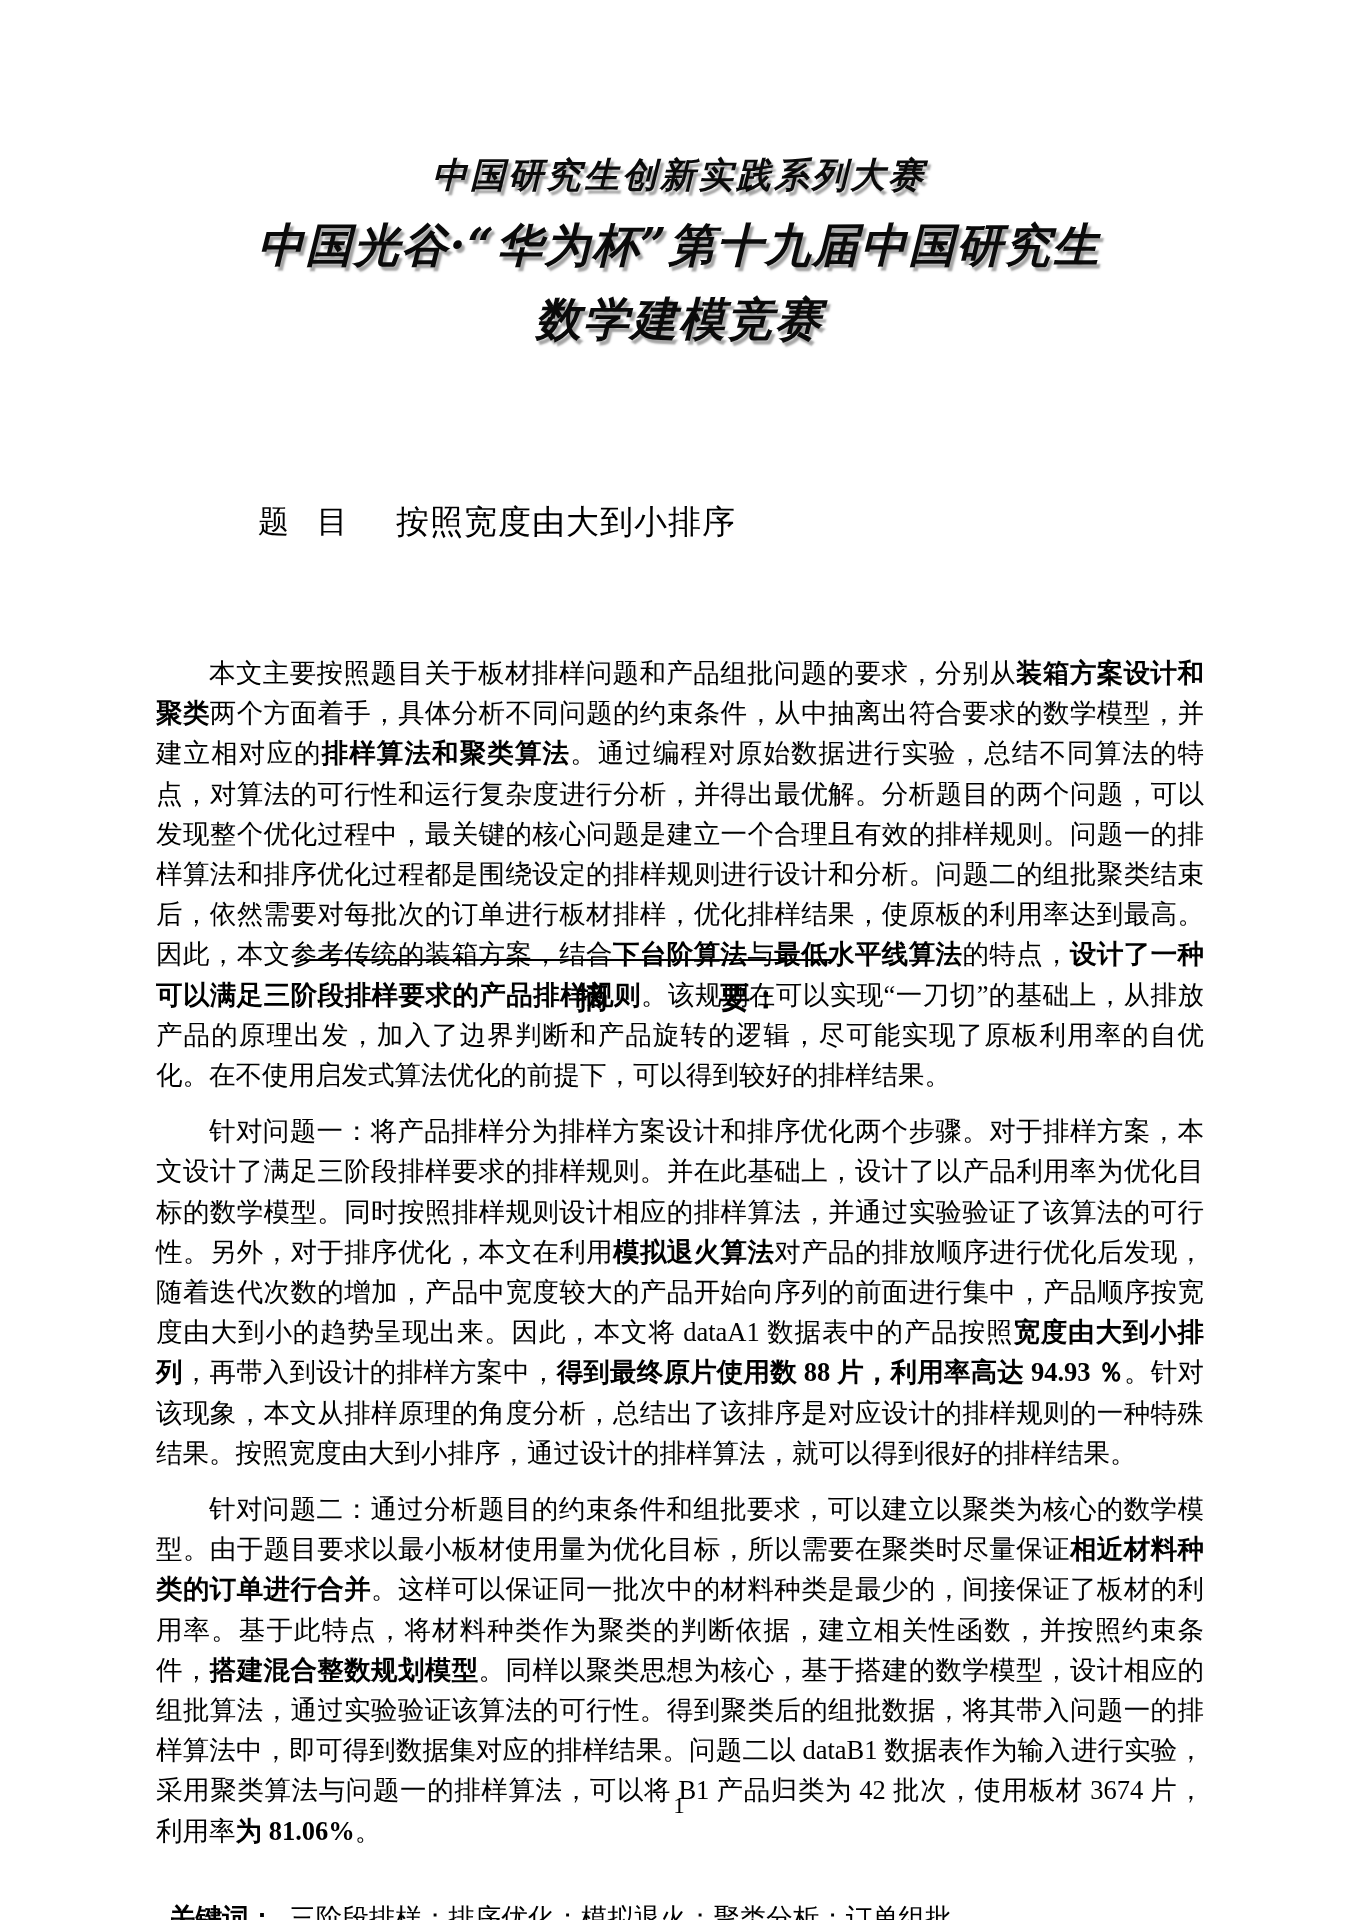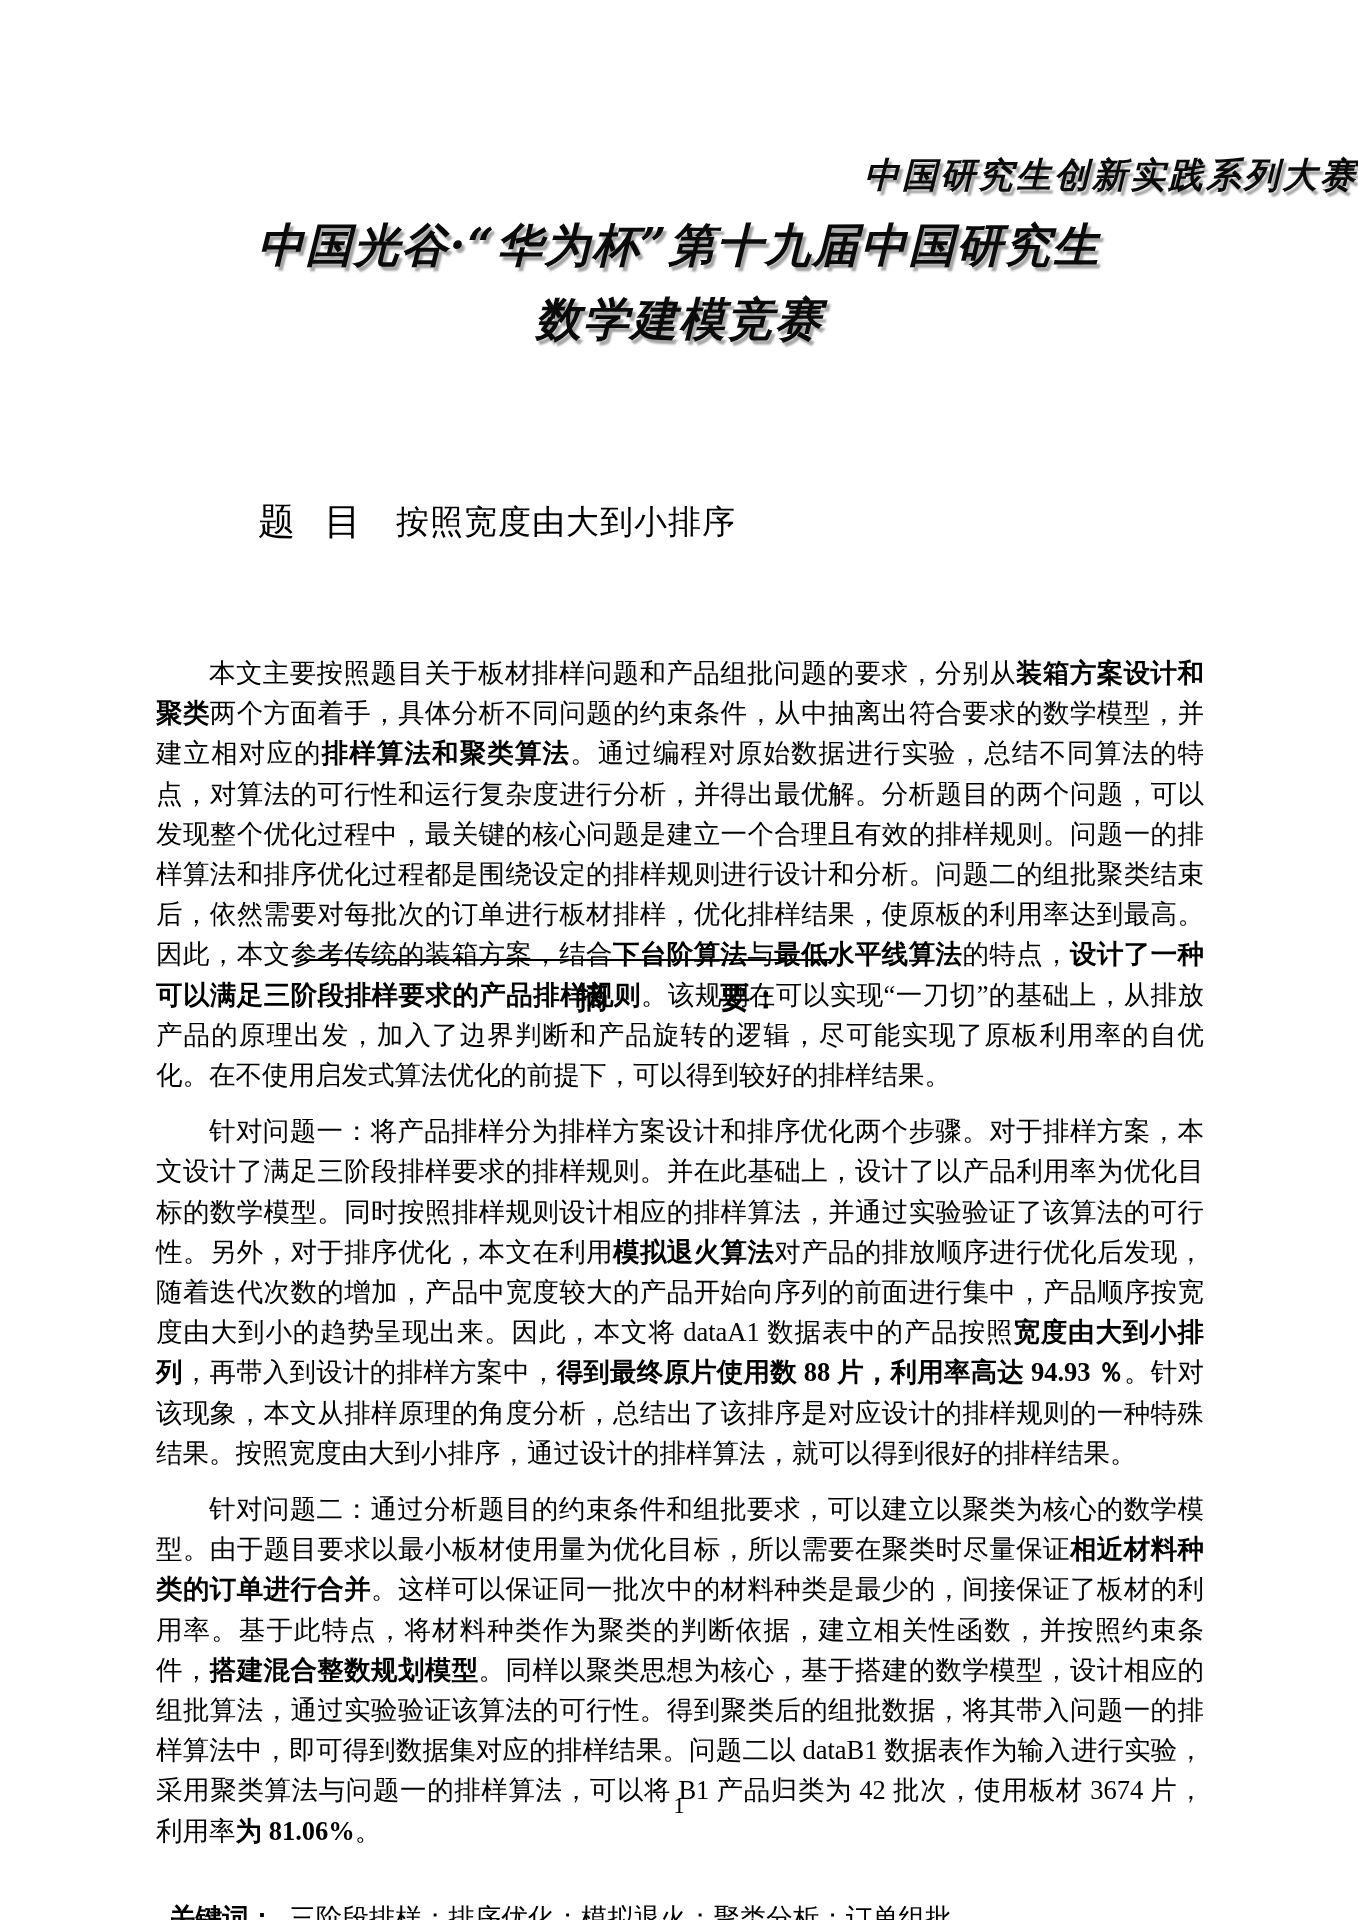--- a/index.html
+++ b/index.html
@@ -38,21 +38,20 @@
     font-style: italic;
     color: #0a0a0a;
     text-shadow: 3px 4px 2px rgba(90,90,90,0.55);
     letter-spacing: 2px;
     white-space: nowrap;
   }
   .masthead-line.l1 {
     font-size: 35px;
     line-height: 50px;
     letter-spacing: 3px;
-    text-align: right;
   }
   .masthead-line.l2 {
     font-size: 46px;
     line-height: 74px;
     letter-spacing: 2px;
     margin-top: 8px;
   }
   .masthead-line.l3 {
     font-size: 46px;
     line-height: 74px;
@@ -64,21 +63,21 @@
     position: absolute;
     left: 0;
     top: 498px;
     width: 1358px;
     height: 60px;
   }
   .title-label {
     position: absolute;
     left: 258px;
     top: 0;
-    font-size: 37px;
+    font-size: 31px;
     line-height: 48px;
     letter-spacing: 10px;
     font-family: "Liberation Serif", "DejaVu Serif", serif;
   }
   .title-value {
     position: absolute;
     left: 300px;
     top: 0;
     width: 532px;
     text-align: center;

